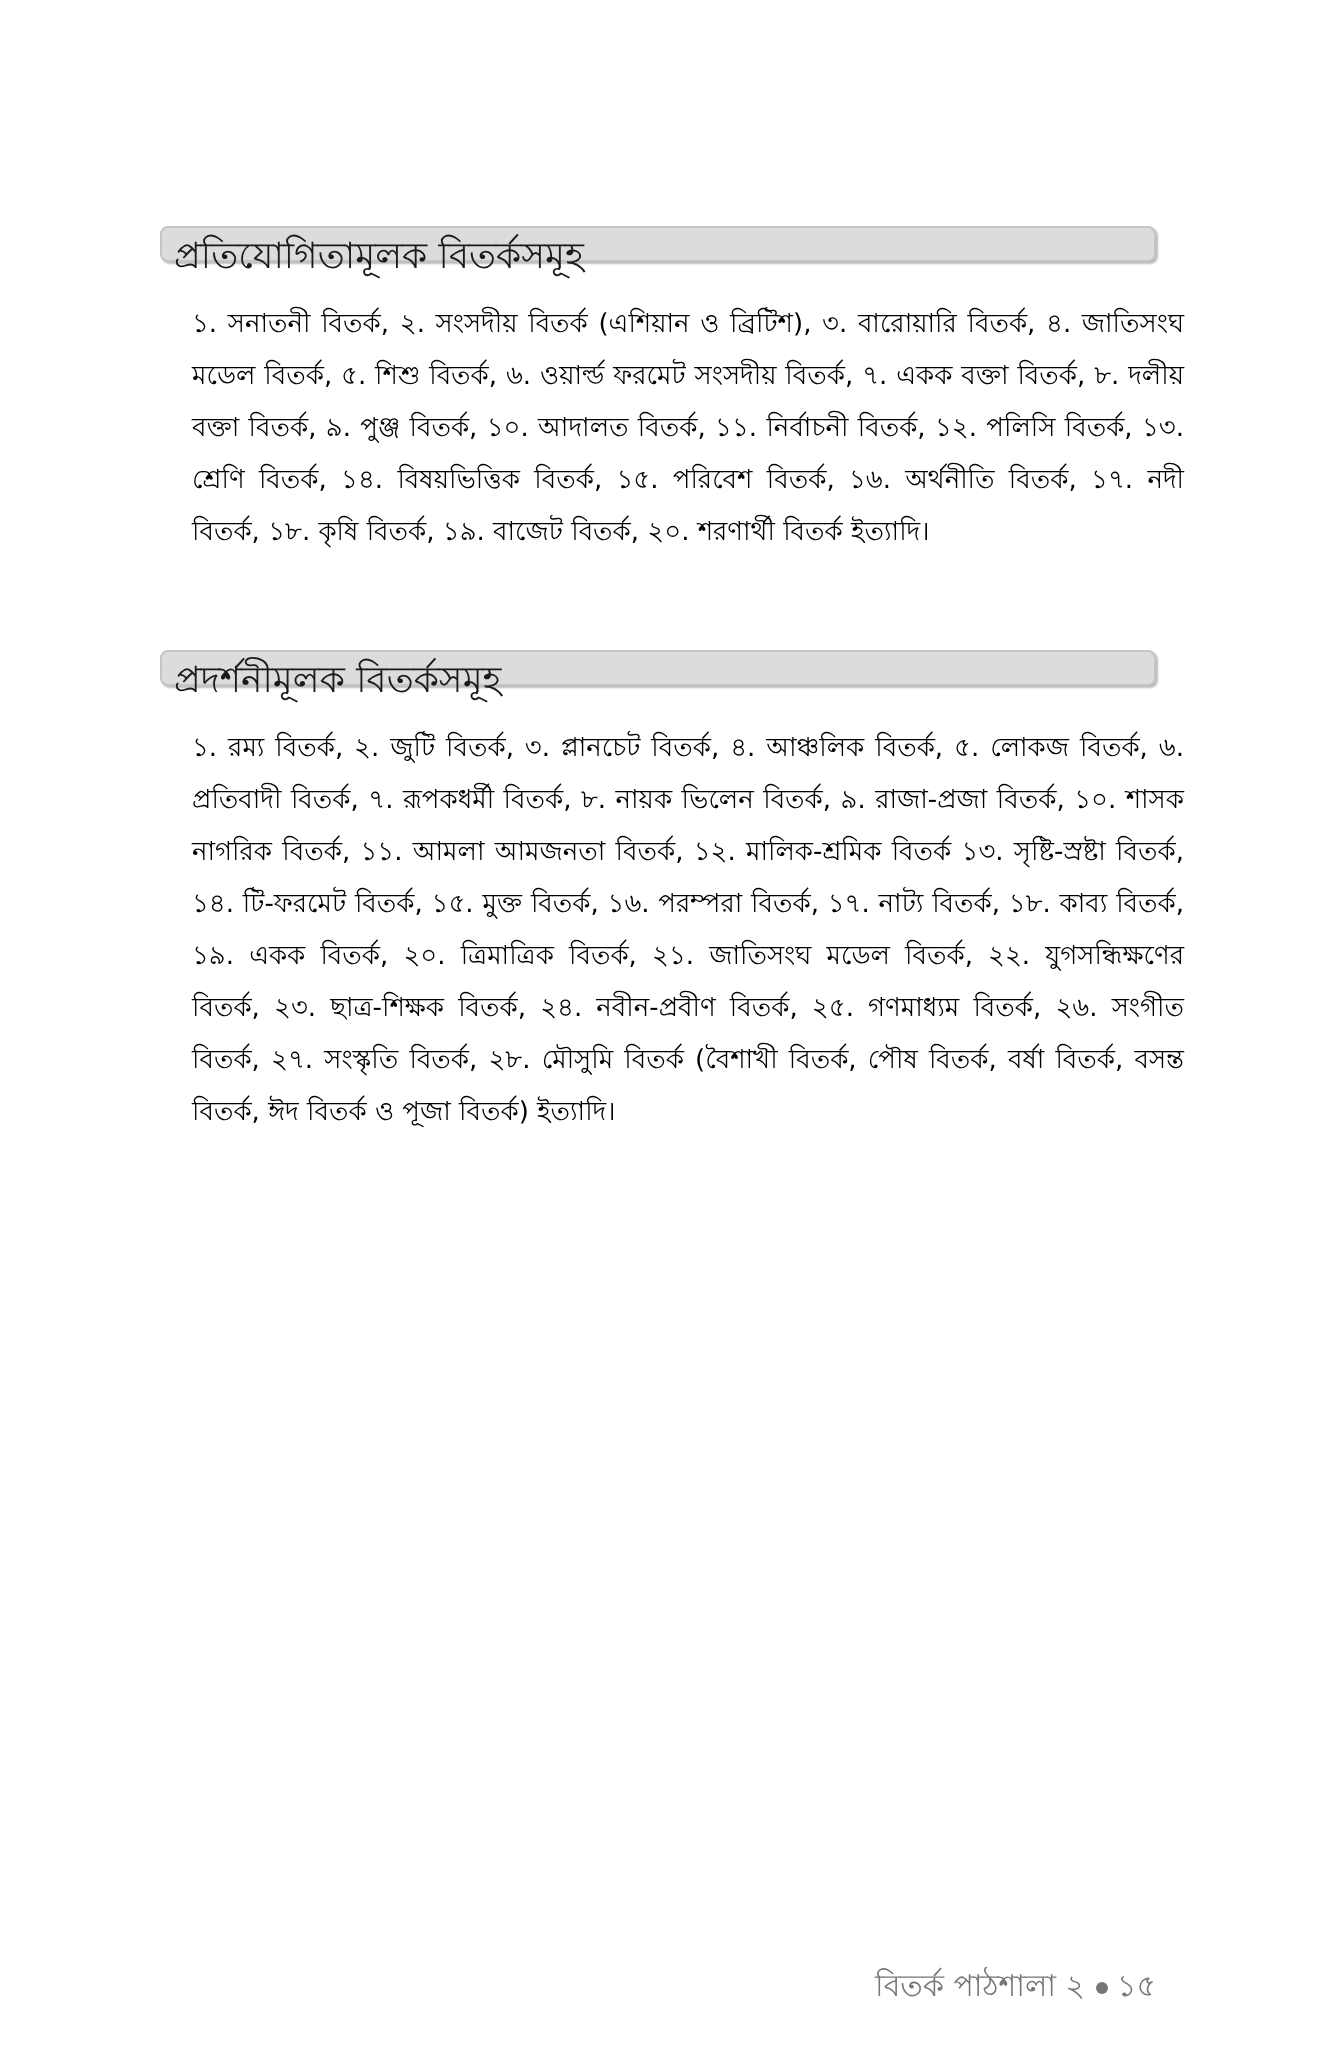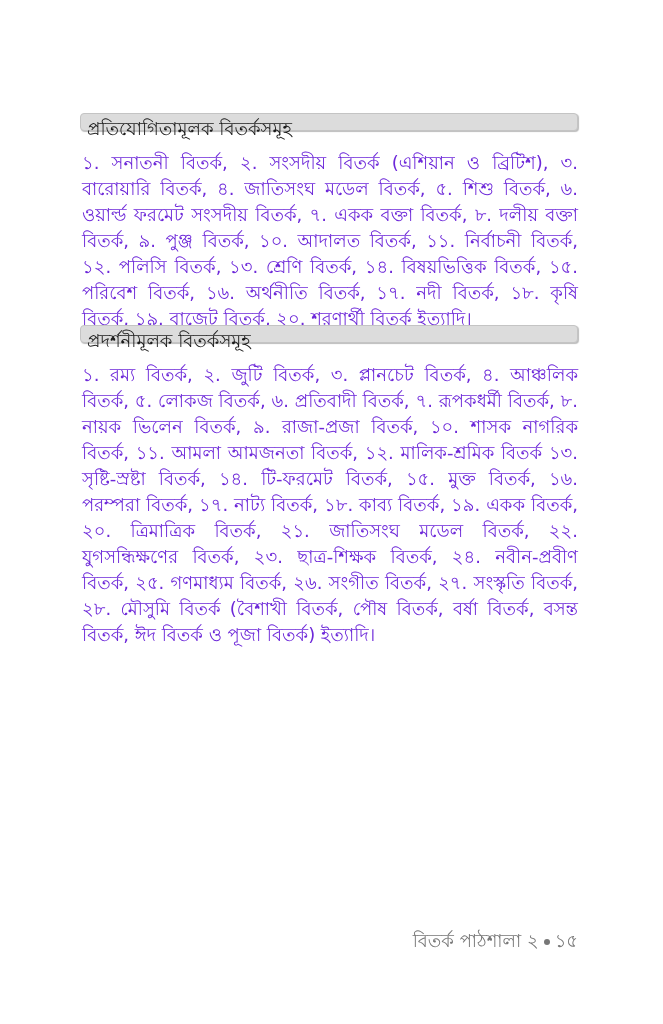--- a/index.html
+++ b/index.html
@@ -6,27 +6,27 @@
   body { width:663px; height:1024px; position:relative; overflow:hidden;
          font-family:"DejaVu Sans", "Liberation Sans", sans-serif; color:#222; }
   .section-head {
     position:absolute; left:80px; width:498px; height:18px;
     background:#dcdcdc; border:1px solid #c4c4c4; border-radius:4px;
     box-shadow: 1px 1px 1px #bdbdbd;
     box-sizing:border-box; padding:2px 6px;
     font-size:18px; line-height:26px; color:#1a1a1a;
   }
   .body-text {
-    position:absolute; left:82px; width:496px;
-    font-size:18px; line-height:26px; text-align:justify;
-    text-align-last:left; color:#6d28d9;
+    position:absolute; left:96px; width:496px;
+    font-size:13px; line-height:26px; text-align:justify;
+    text-align-last:left; color:#000000;
   }
   .footer {
-    position:absolute; left:400px; width:178px; top:927px;
-    text-align:right; font-size:18px; color:#777;
+    position:absolute; left:400px; width:178px; top:981px;
+    text-align:right; font-size:15px; color:#777;
   }
   .footer .dot { display:inline-block; width:6px; height:6px; border-radius:50%;
                  background:#777; vertical-align:middle; margin:0 5px; }
 </style>
 </head>
 <body>
 
 <div class="section-head" style="top:113px;">প্রতিযোগিতামূলক বিতর্কসমূহ</div>
 <div class="body-text" style="top:150px;">১. সনাতনী বিতর্ক, ২. সংসদীয় বিতর্ক (এশিয়ান ও ব্রিটিশ), ৩. বারোয়ারি বিতর্ক, ৪. জাতিসংঘ মডেল বিতর্ক, ৫. শিশু বিতর্ক, ৬. ওয়ার্ল্ড ফরমেট সংসদীয় বিতর্ক, ৭. একক বক্তা বিতর্ক, ৮. দলীয় বক্তা বিতর্ক, ৯. পুঞ্জ বিতর্ক, ১০. আদালত বিতর্ক, ১১. নির্বাচনী বিতর্ক, ১২. পলিসি বিতর্ক, ১৩. শ্রেণি বিতর্ক, ১৪. বিষয়ভিত্তিক বিতর্ক, ১৫. পরিবেশ বিতর্ক, ১৬. অর্থনীতি বিতর্ক, ১৭. নদী বিতর্ক, ১৮. কৃষি বিতর্ক, ১৯. বাজেট বিতর্ক, ২০. শরণার্থী বিতর্ক ইত্যাদি।</div>
 

